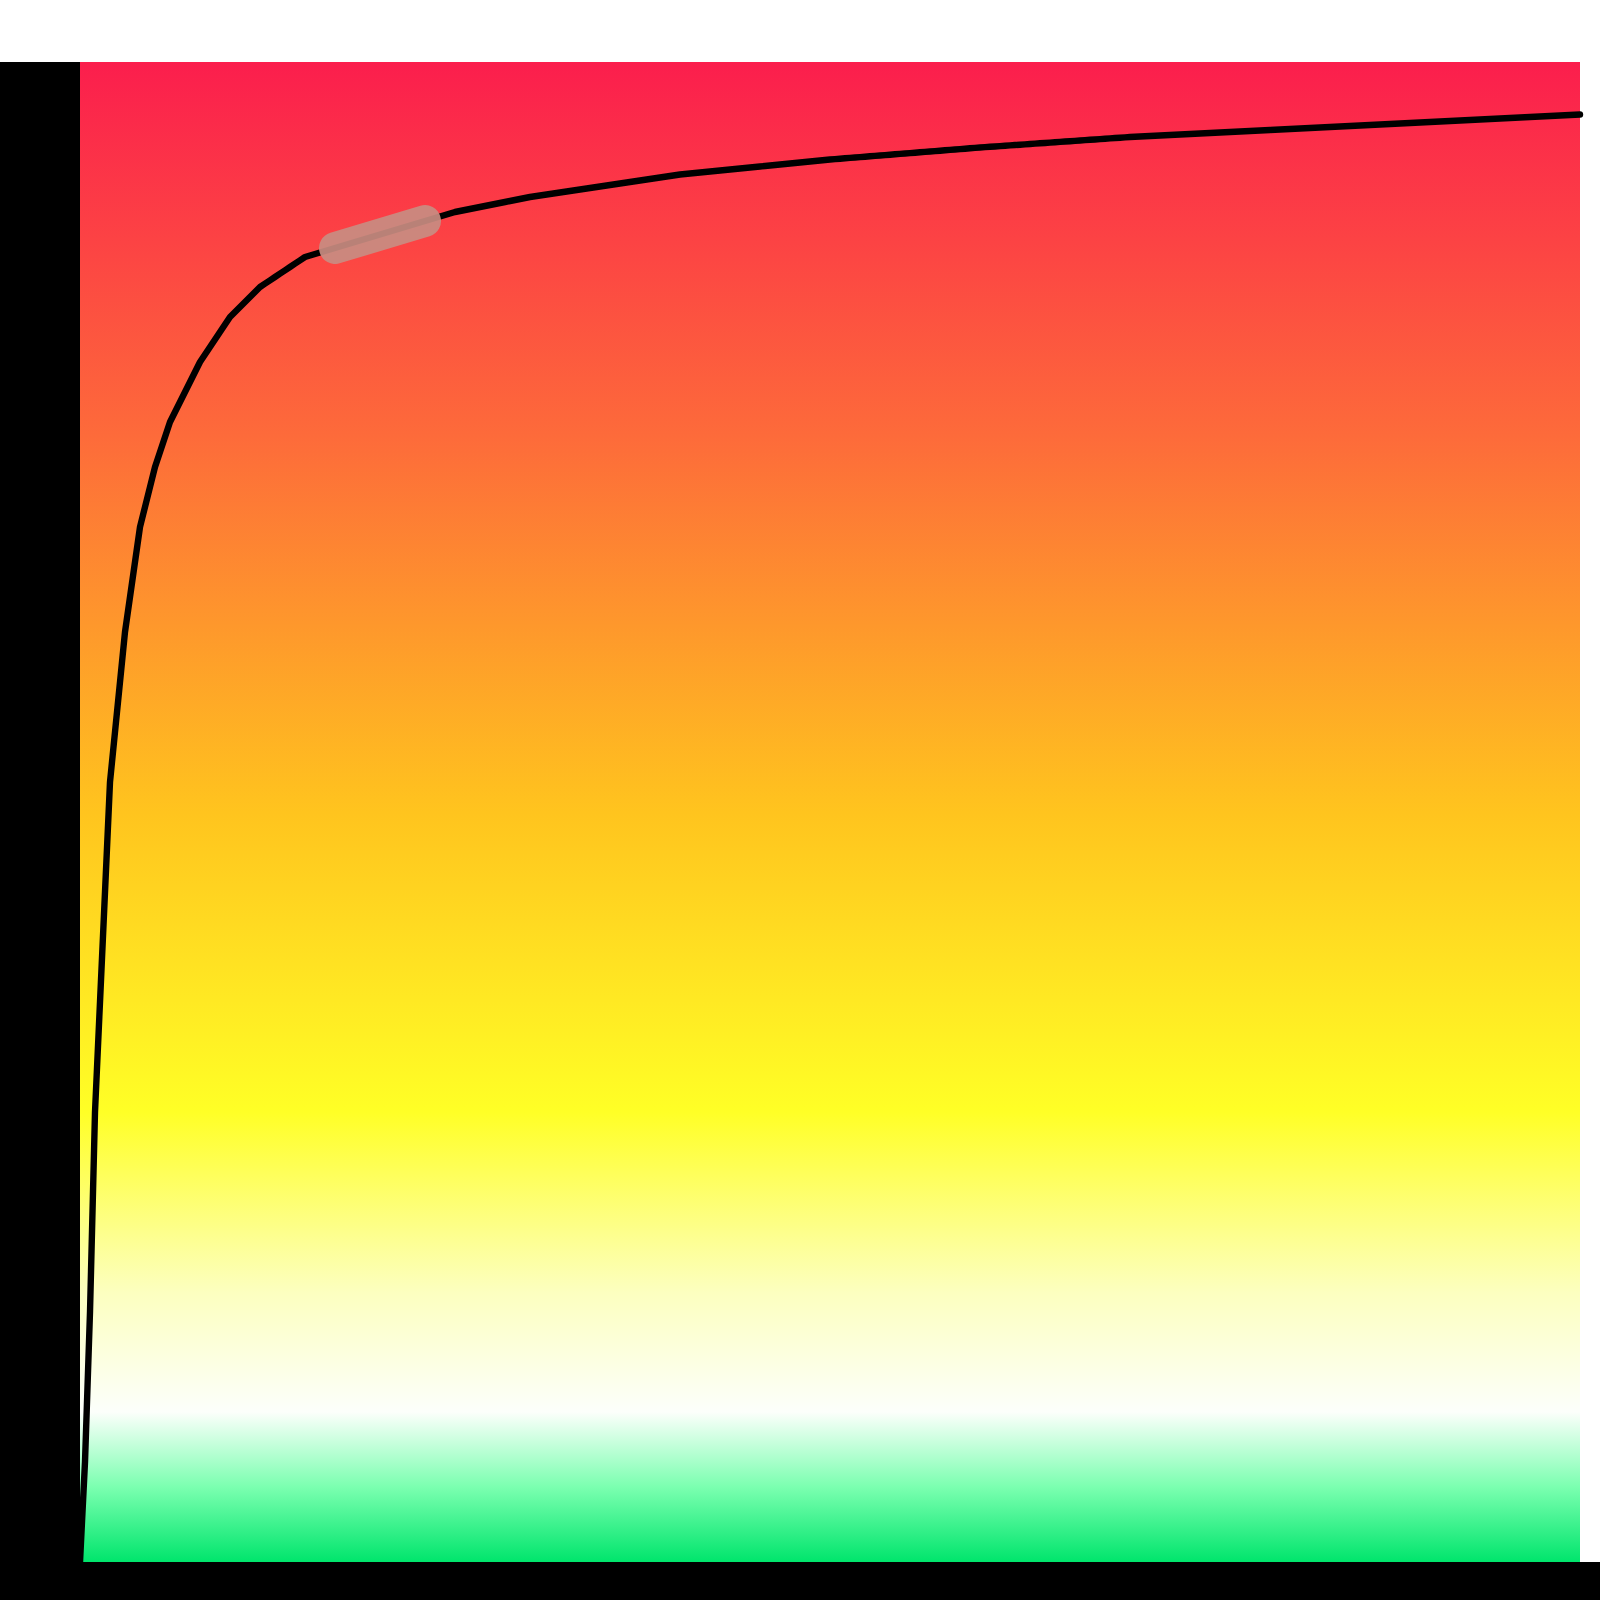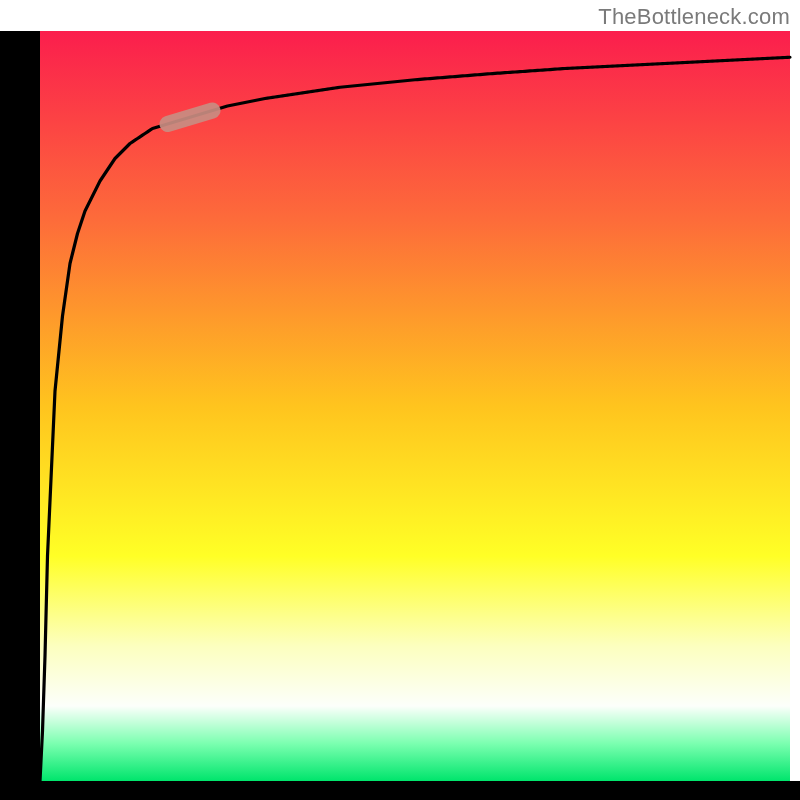--- a/index.html
+++ b/index.html
@@ -24,21 +24,20 @@
     left: 0;
     top: 0;
     width: 800px;
     height: 800px;
   }
 </style>
 </head>
 <body>
 
 <div class="wrap">
-  <div class="site-label">TheBottleneck.com</div>
   <svg class="plot" viewBox="0 0 800 800">
     <defs>
       <linearGradient id="bg-grad" x1="0" y1="0" x2="0" y2="1">
           <stop offset="0%" stop-color="#fb1e4d"></stop>
           <stop offset="25%" stop-color="#fd6b3a"></stop>
           <stop offset="50%" stop-color="#ffc41e"></stop>
           <stop offset="70%" stop-color="#ffff26"></stop>
           <stop offset="82%" stop-color="#fcffbf"></stop>
           <stop offset="90%" stop-color="#fcfffb"></stop>
           <stop offset="95%" stop-color="#7bffb0"></stop>

